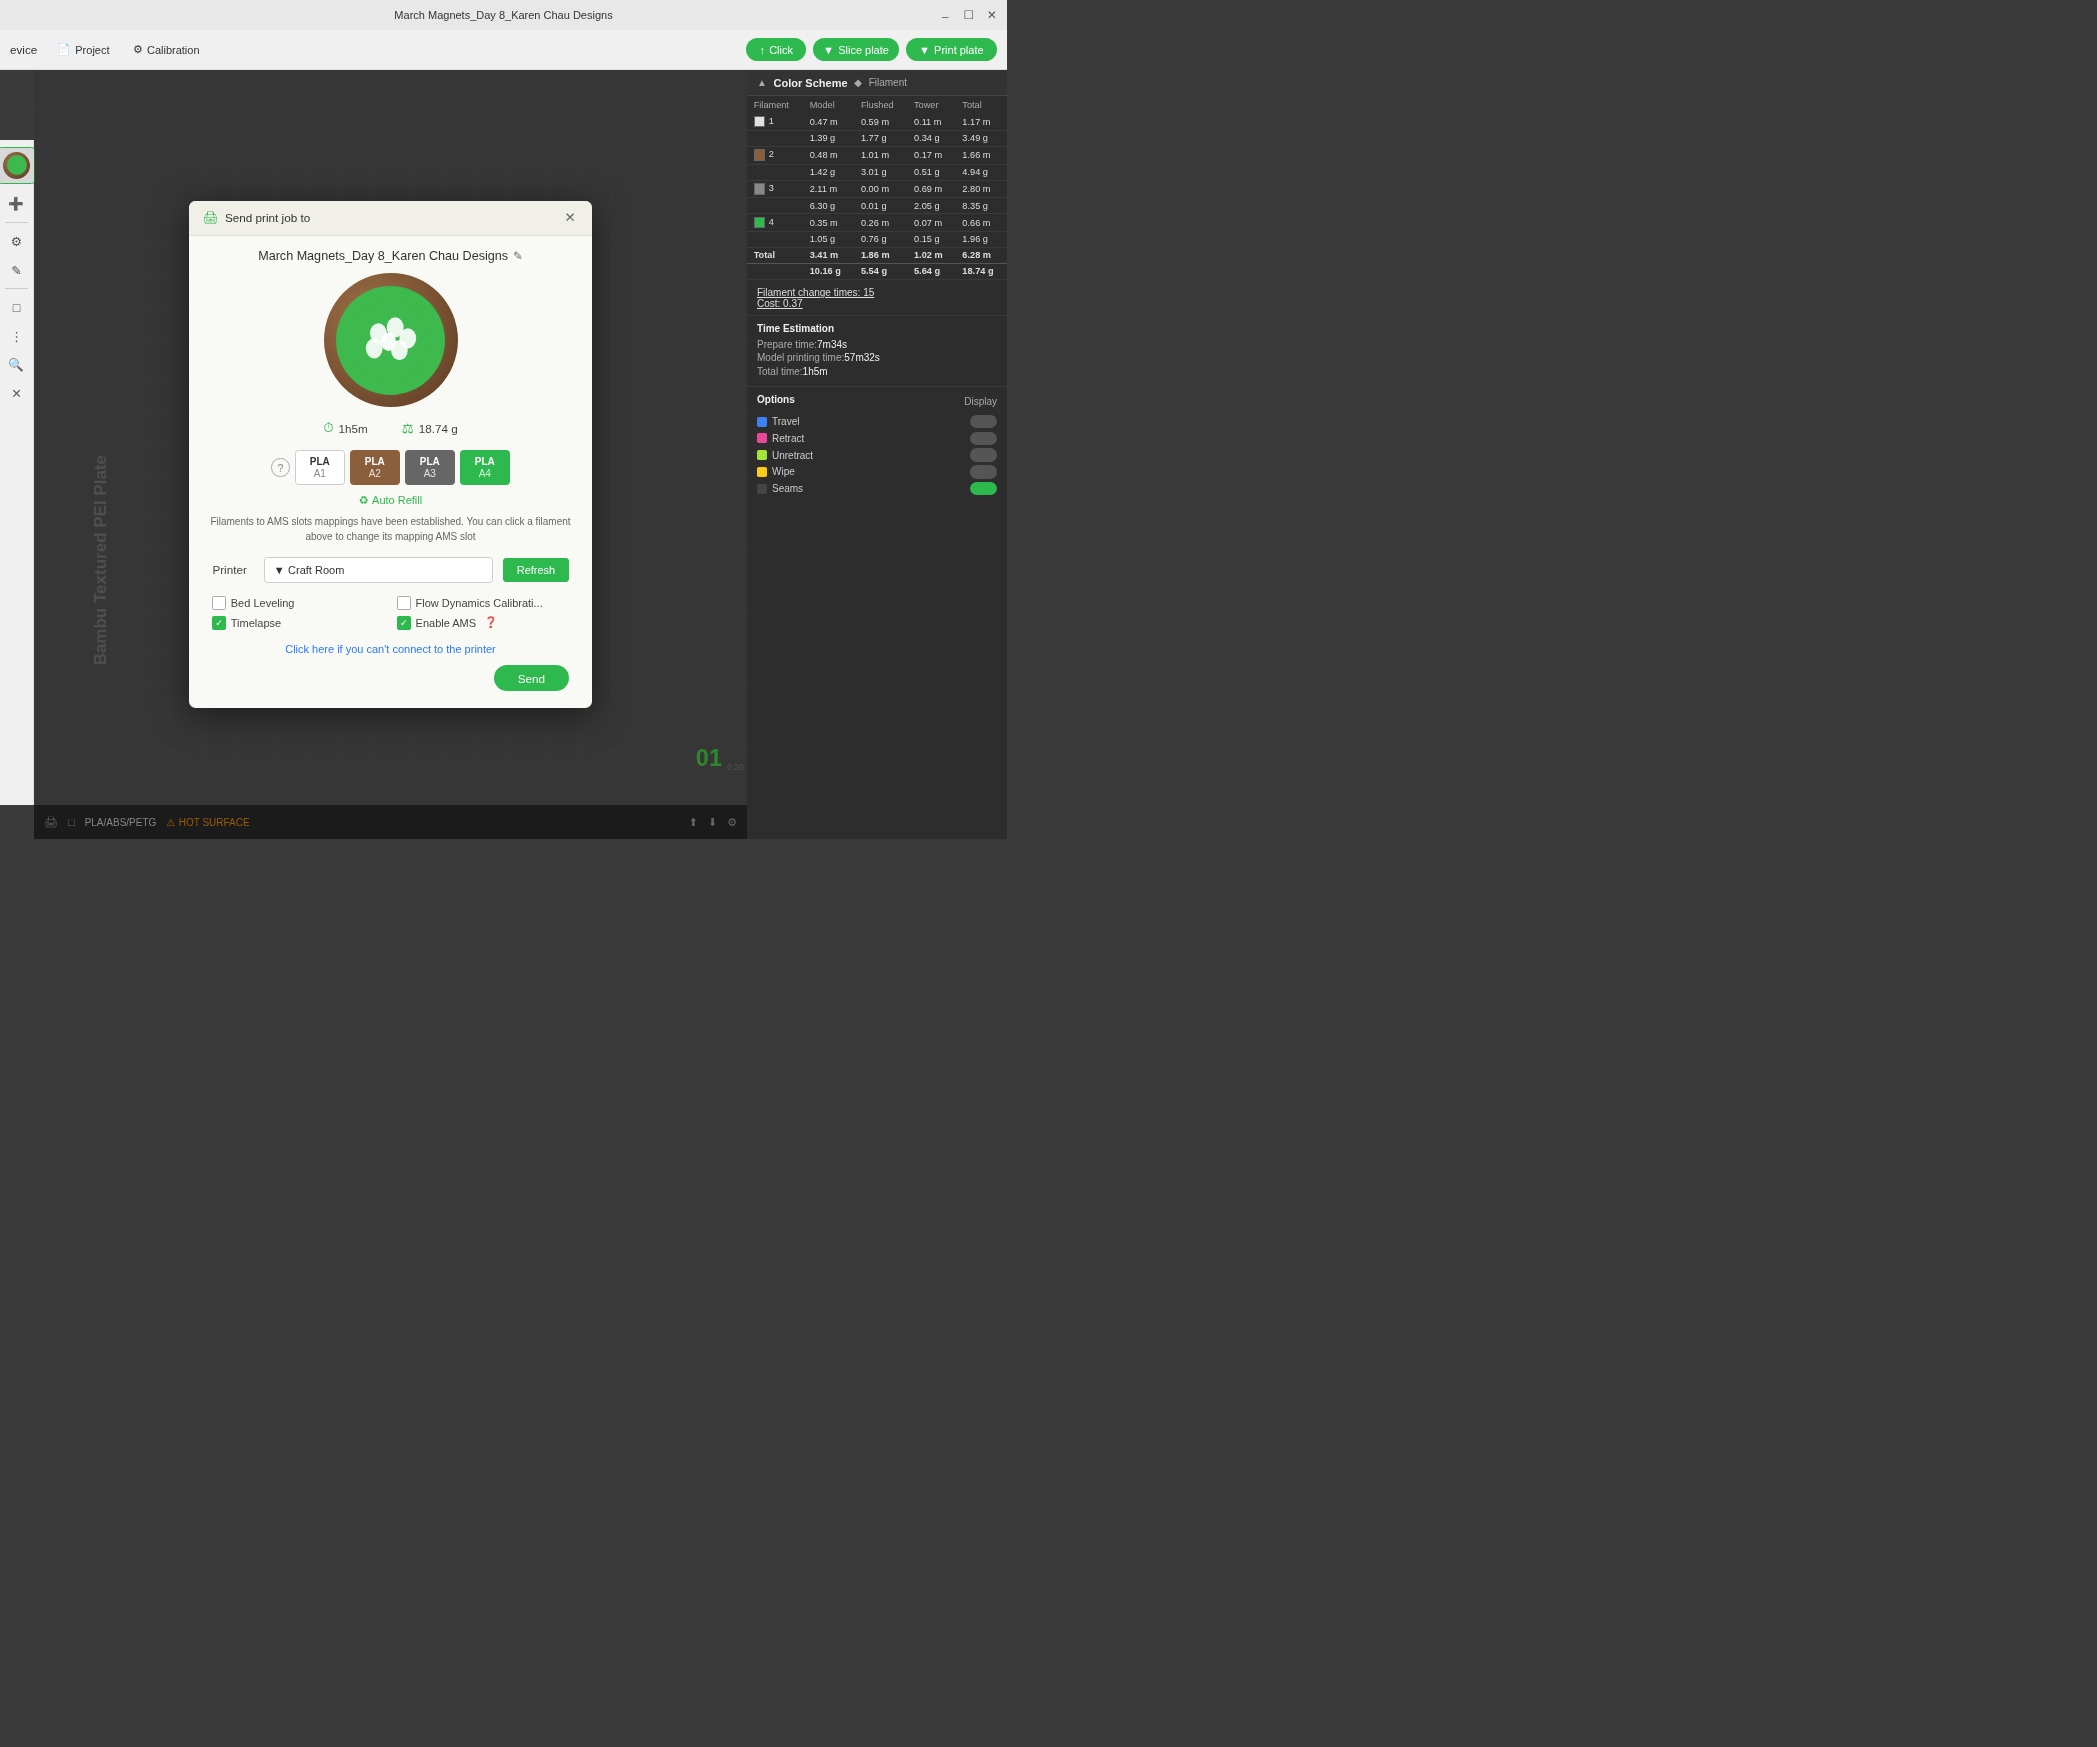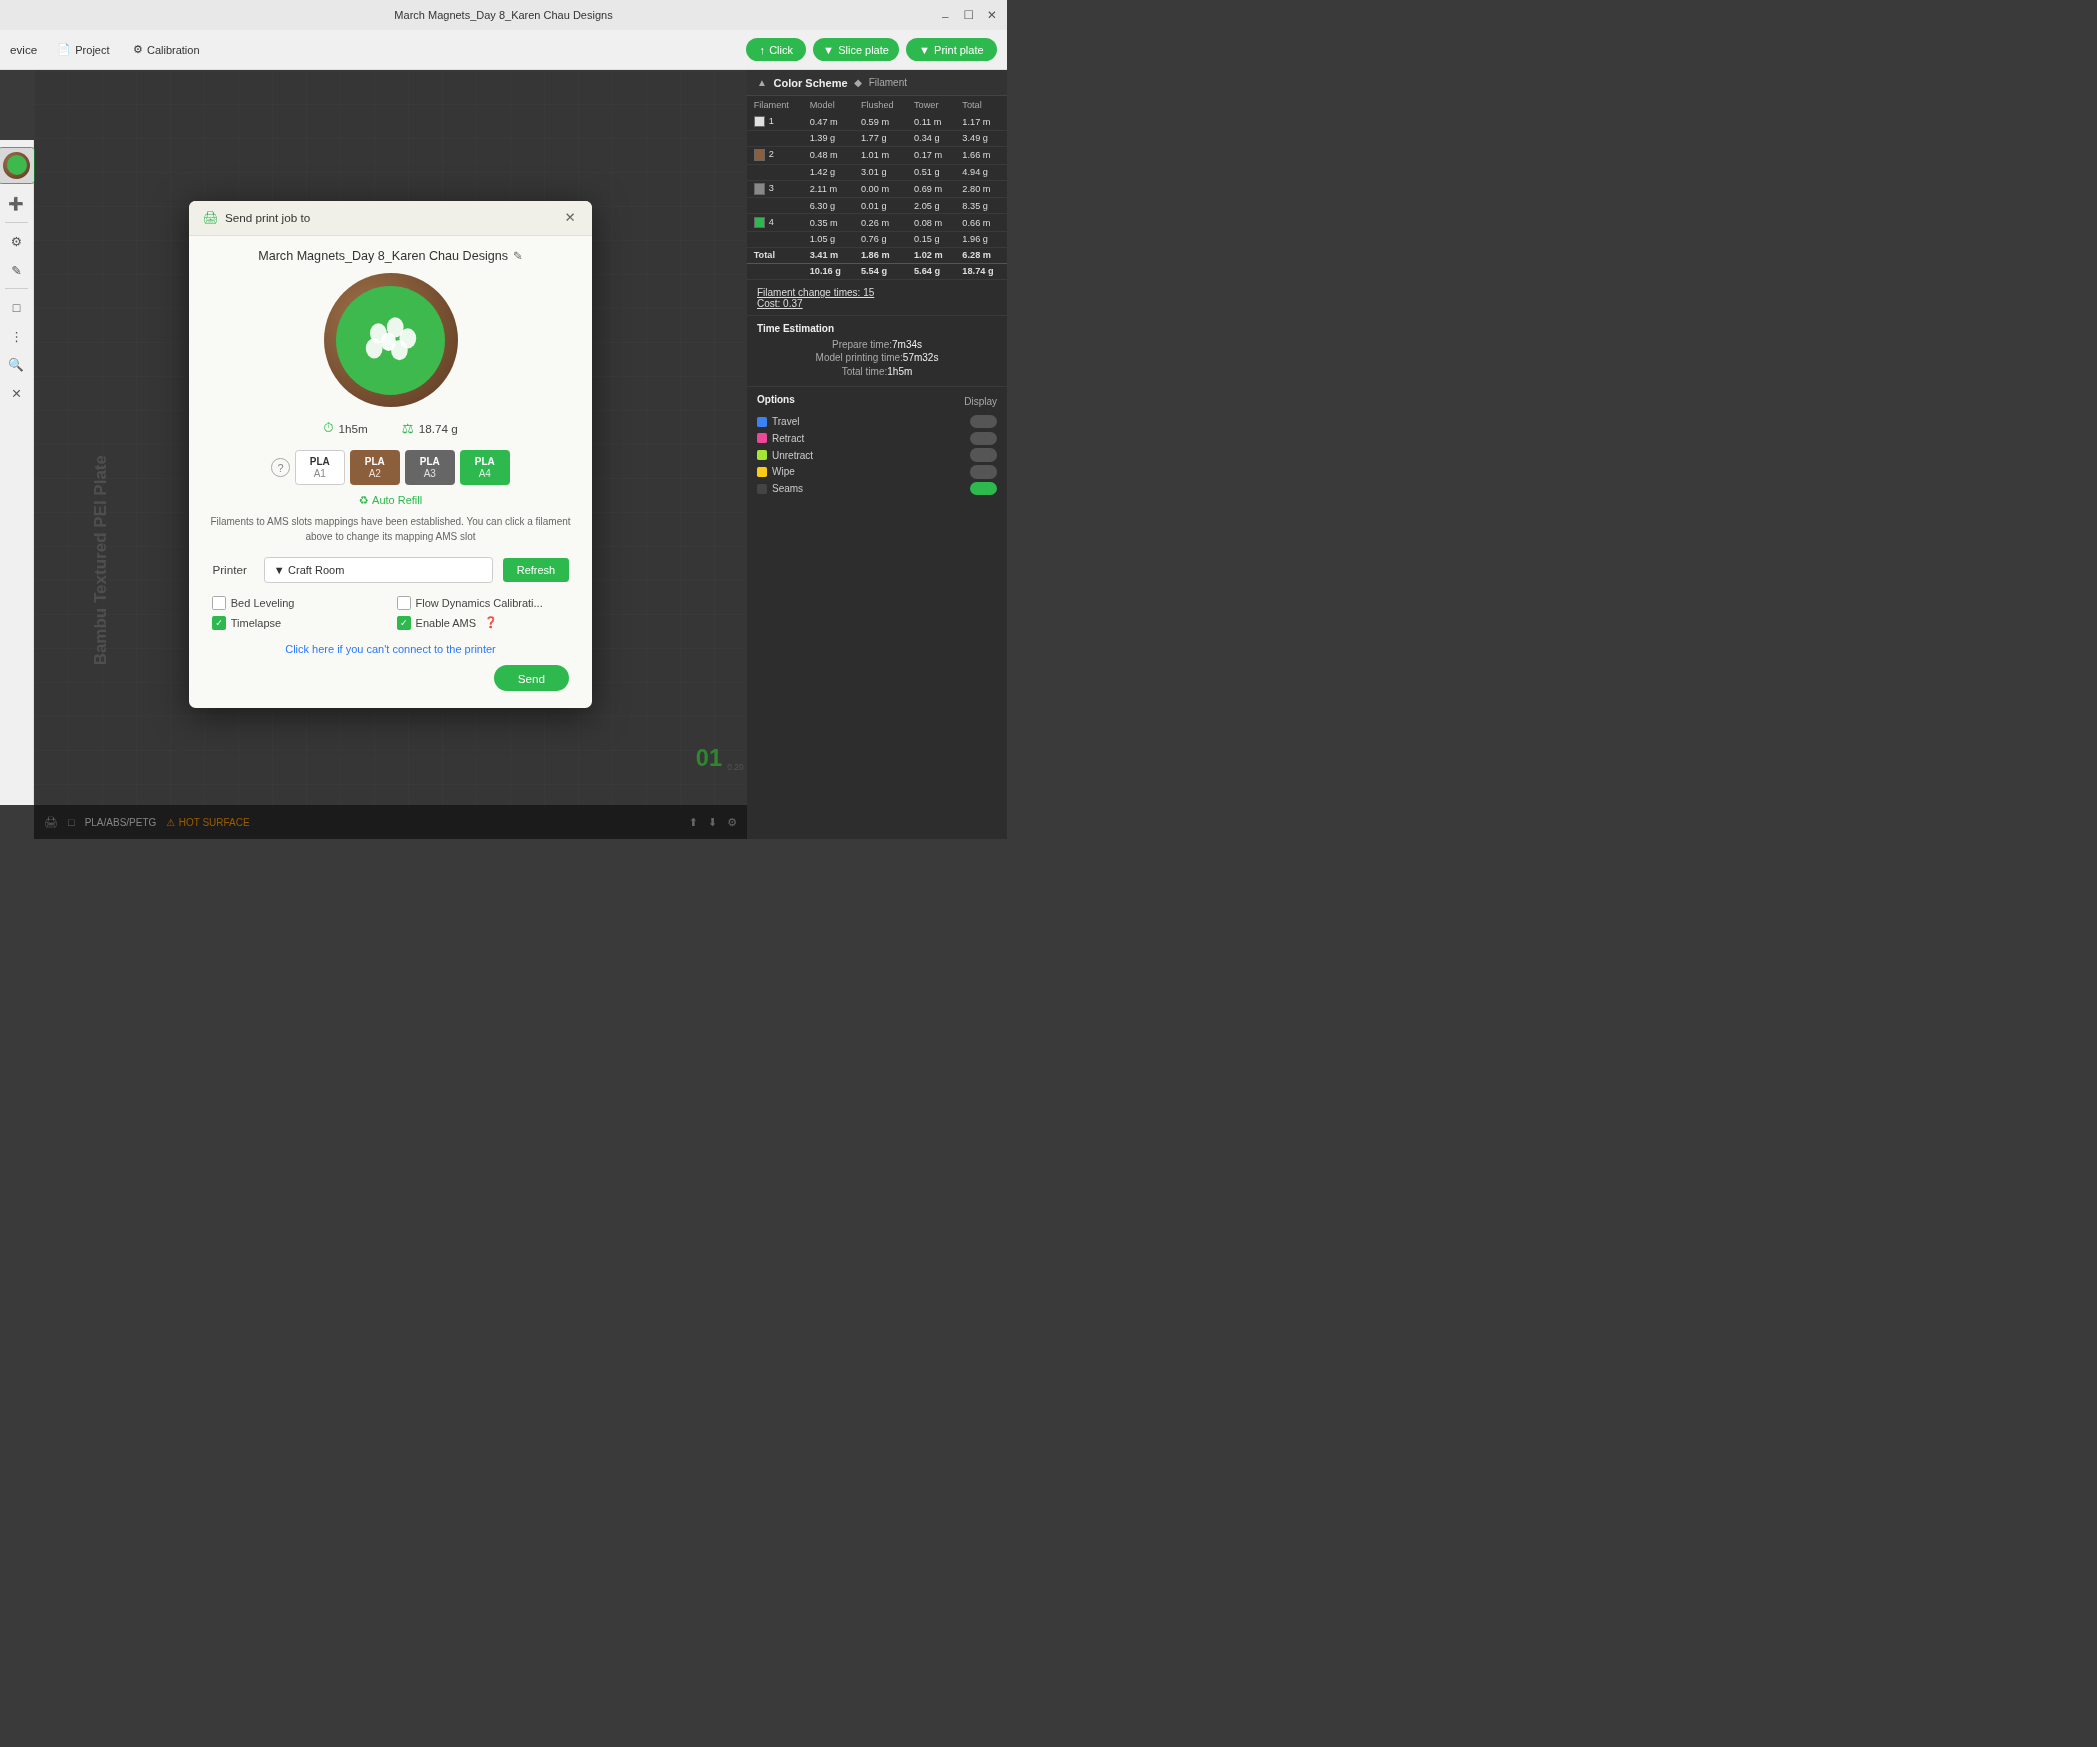--- a/index.html
+++ b/index.html
@@ -197,21 +197,21 @@
     .filament-row td { border-bottom: 0.8px solid #3a3a3a; }
     .total-row td { border-top: 0.8px solid #555; font-weight: 600; }
 
     .info-section {
       padding: 6.7px 10px;
       border-top: 0.8px solid #3a3a3a;
       text-decoration: underline;
     }
     .info-row {
       display: flex;
-      justify-content: center;
+      justify-content: flex-start;
       margin-bottom: 2.5px;
     }
     .info-label { color: #aaa; }
     .info-value { color: #eee; }
 
     .time-section {
       padding: 6.7px 10px;
       border-top: 0.8px solid #3a3a3a;
     }
     .section-title {
@@ -861,21 +861,21 @@
       <td>0.01 g</td>
       <td>2.05 g</td>
       <td>8.35 g</td>
     </tr>
           <tr class="filament-row">
       <td>
         <span class="color-swatch" style="background:#2db94d;"></span>4
       </td>
       <td>0.35 m</td>
       <td>0.26 m</td>
-      <td>0.08 m</td>
+      <td>0.07 m</td>
       <td>0.66 m</td>
     </tr>
           <tr class="filament-row">
       <td></td>
       <td>1.05 g</td>
       <td>0.76 g</td>
       <td>0.15 g</td>
       <td>1.96 g</td>
     </tr>
           <tr class="total-row">

